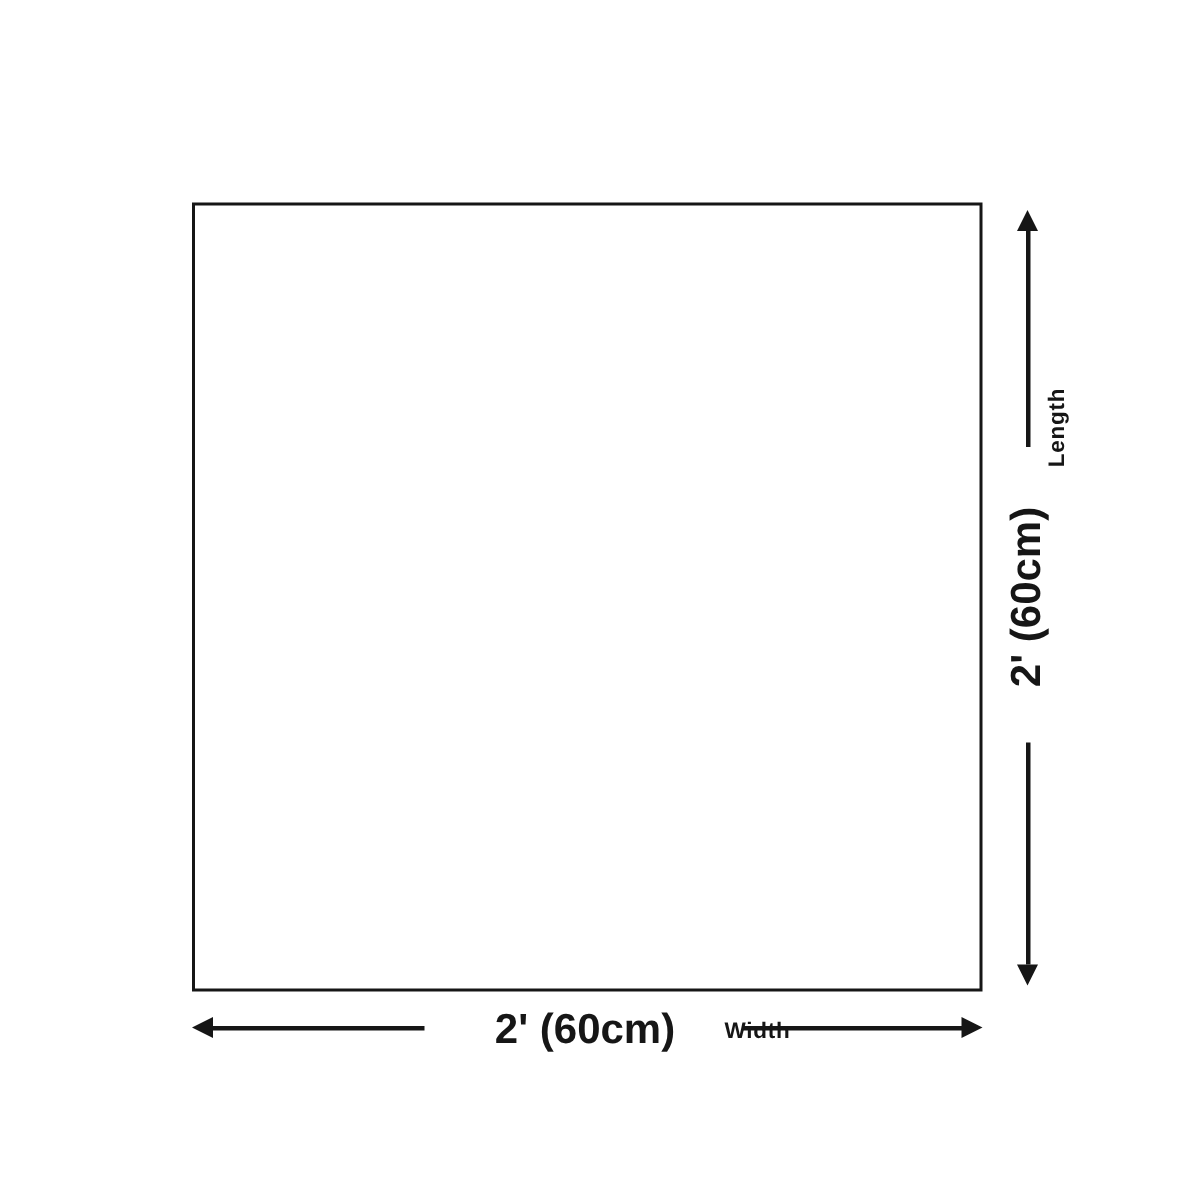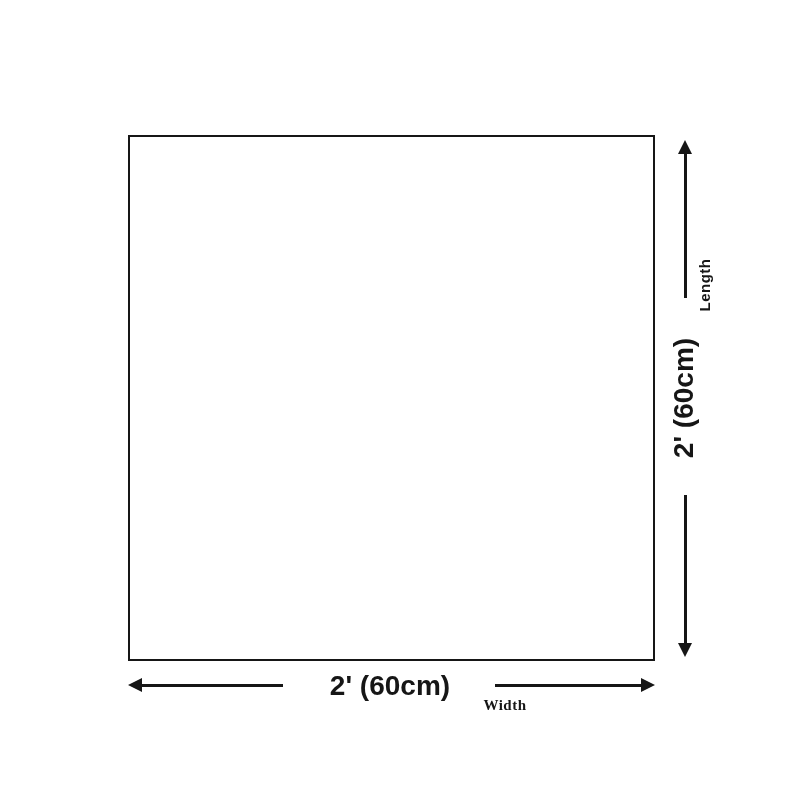--- a/index.html
+++ b/index.html
@@ -30,21 +30,21 @@
     position:absolute;font-weight:700;font-size:28px;line-height:32px;
     text-align:center;white-space:nowrap;color:var(--ink);
   }
   .dim-label{
     position:absolute;font-weight:700;font-size:15px;line-height:16px;
     letter-spacing:0.5px;text-align:center;white-space:nowrap;color:var(--ink);
   }
 
   
   .width-value{left:325px;top:670px;width:130px;}
-  .width-label{left:470px;top:697px;width:70px;font-family:Liberation Serif, serif;}
+  .width-label{left:470px;top:680px;width:70px;}
 
   
   .length-value{left:614px;top:382px;width:140px;height:32px;transform:rotate(-90deg);}
   .length-label{left:670px;top:277px;width:70px;height:16px;transform:rotate(-90deg);}
 </style>
 </head>
 <body>
 
 <div class="stage">
 

